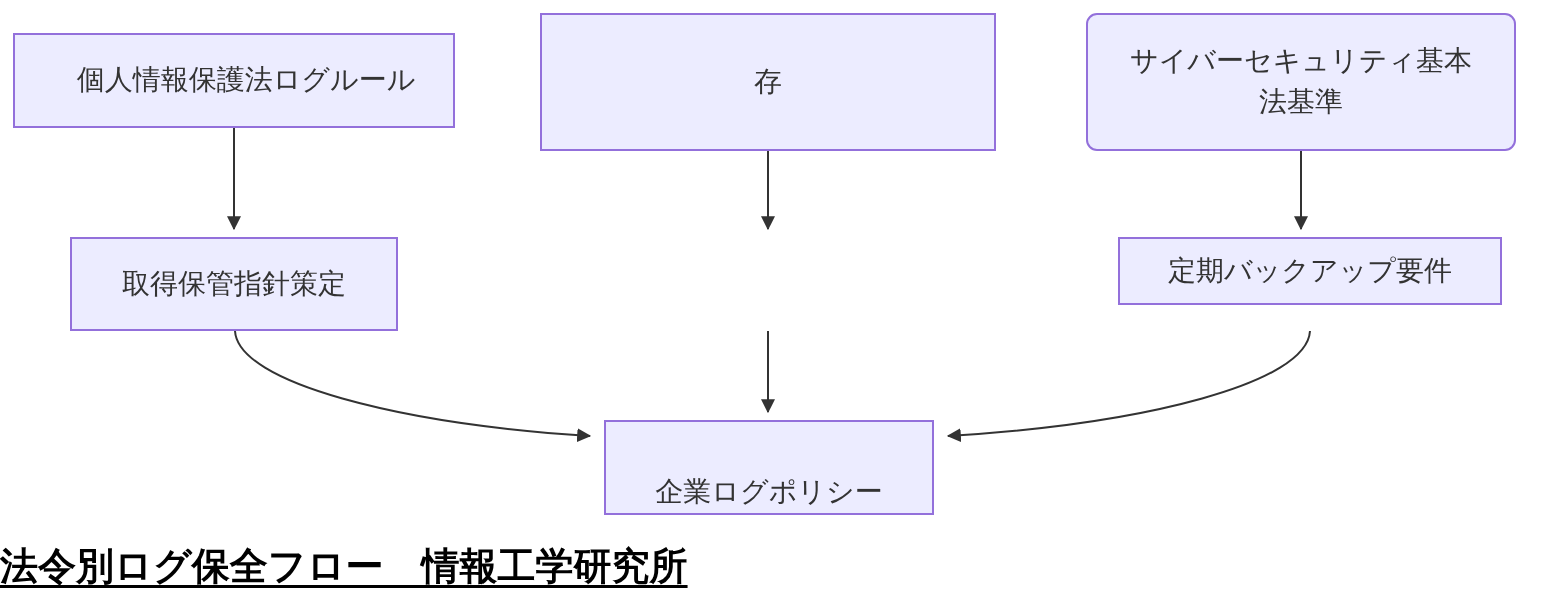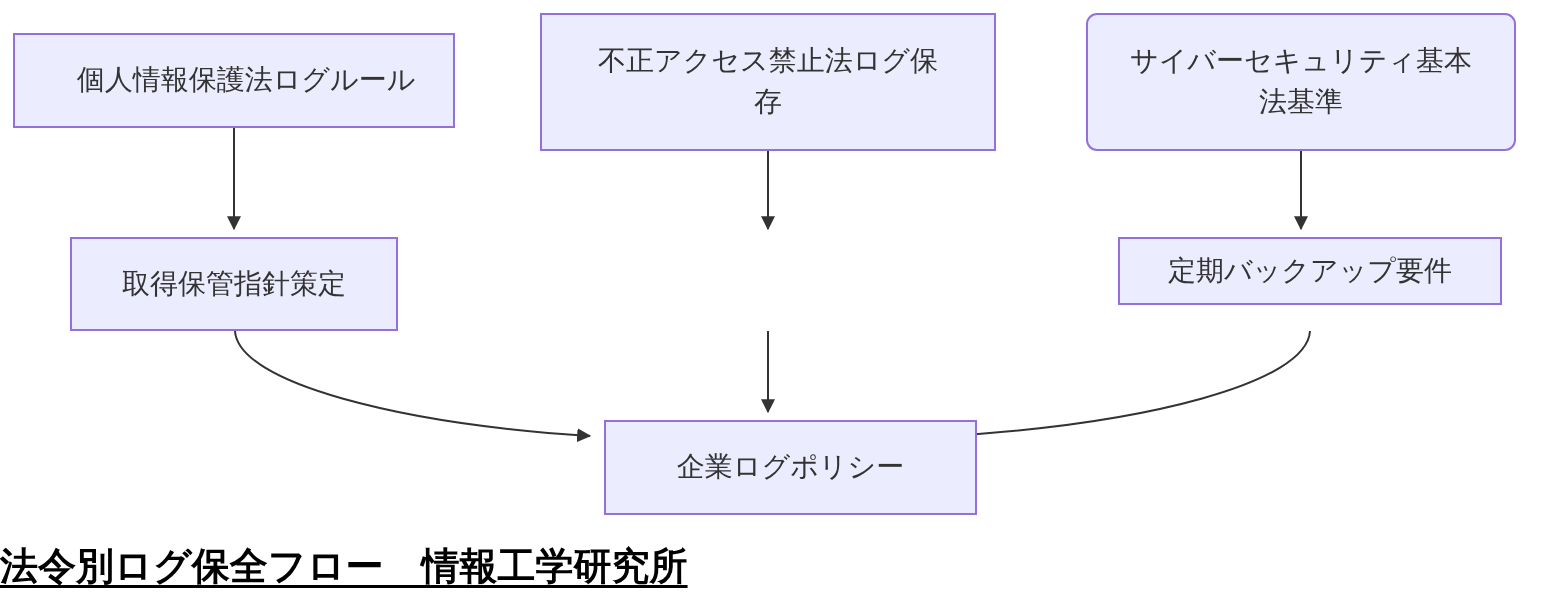--- a/index.html
+++ b/index.html
@@ -51,21 +51,21 @@
     font-size: 28px;
     line-height: 1.45;
   }
   .node span { display: block; white-space: nowrap; }
   .n-privacy   { left: 13px;   top: 33px;  width: 442px; height: 95px; padding-left: 24px; }
   .n-access    { left: 540px;  top: 13px;  width: 456px; height: 138px; }
   .n-cyber     { left: 1086px; top: 13px;  width: 430px; height: 138px; border-radius: 11px; }
   .n-acquire   { left: 70px;   top: 237px; width: 328px; height: 94px; align-items: center; }
   .n-detect    { left: 604px;  top: 237px; width: 330px; height: 94px; }
   .n-backup    { left: 1118px; top: 237px; width: 384px; height: 68px; }
-  .n-policy    { left: 604px;  top: 420px; width: 373px; height: 95px; }
+  .n-policy    { left: 604px;  top: 420px; width: 330px; height: 95px; justify-content: flex-end; }
   .caption {
     position: absolute;
     left: 0;
     top: 541px;
     color: var(--caption-color);
     font-size: 38px;
     font-weight: bold;
     text-decoration: underline;
     text-underline-offset: 6px;
     white-space: nowrap;
@@ -88,21 +88,20 @@
     <path d="M768,331 L768,412" marker-end="url(#arrow)"></path>
     <path d="M235,331 C238,383 400,424 590,436" marker-end="url(#arrow)"></path>
     <path d="M1310,331 C1307,383 1146,424 948,436" marker-end="url(#arrow)"></path>
   </svg>
 
   <div class="node n-privacy">
     <span>個人情報保護法ログルール</span>
   </div>
 
   <div class="node n-access">
-    <span>不正アクセス禁止法ログ保</span>
     <span>存</span>
   </div>
 
   <div class="node n-cyber">
     <span>サイバーセキュリティ基本</span>
     <span>法基準</span>
   </div>
 
   <div class="node n-acquire">
     <span>取得保管指針策定</span>

